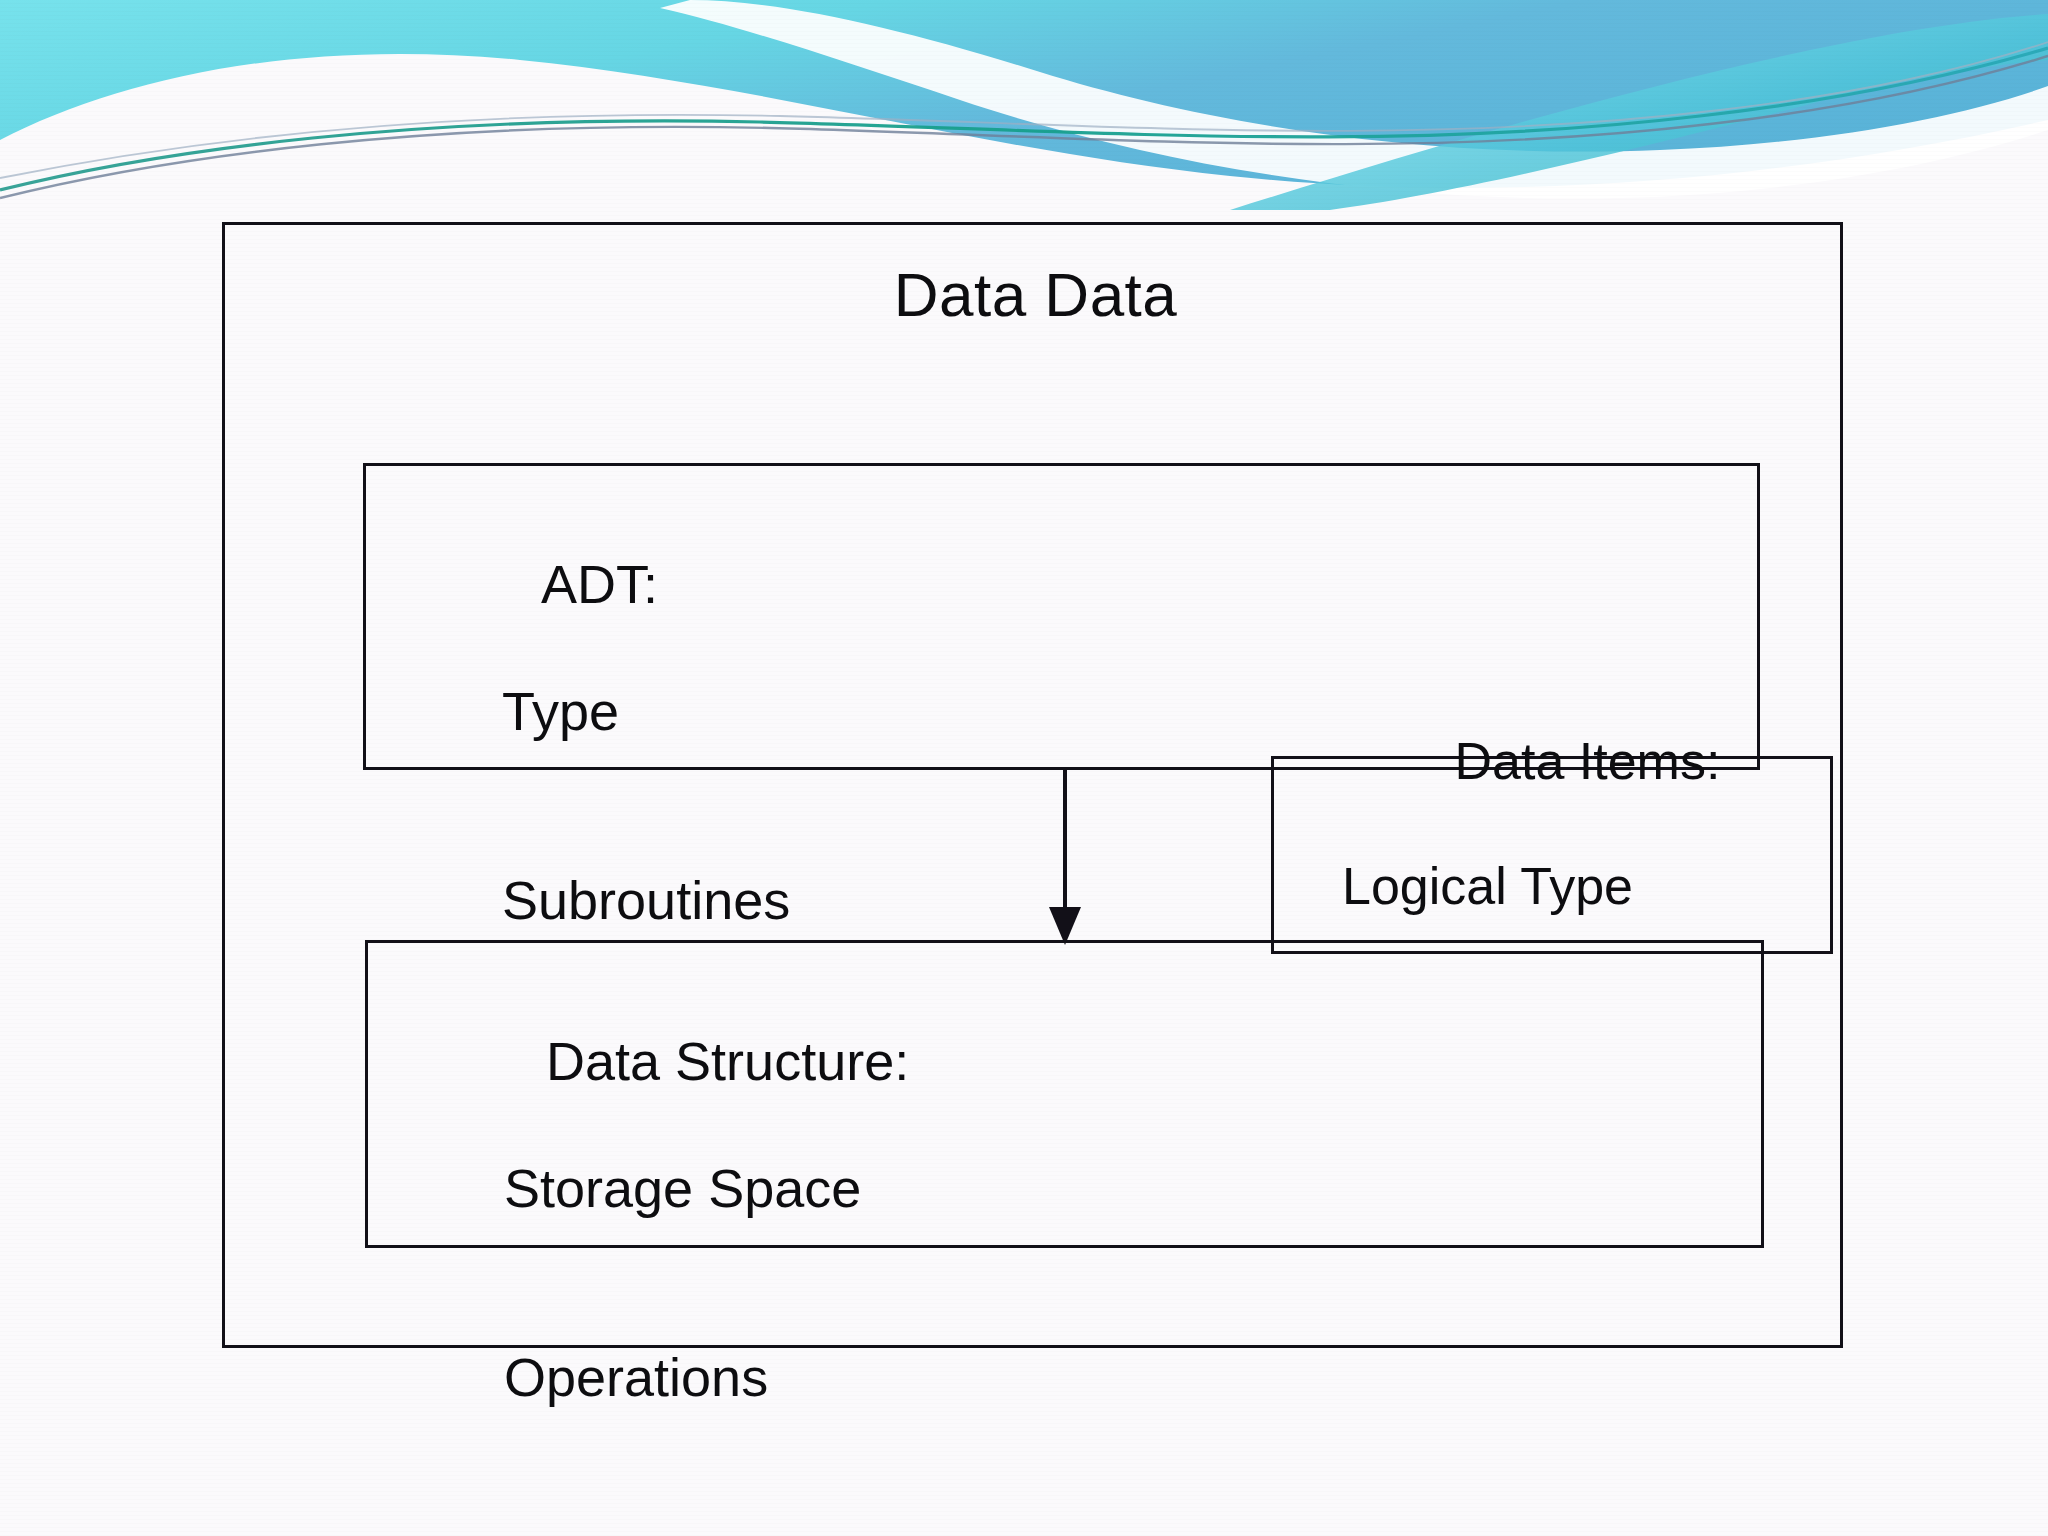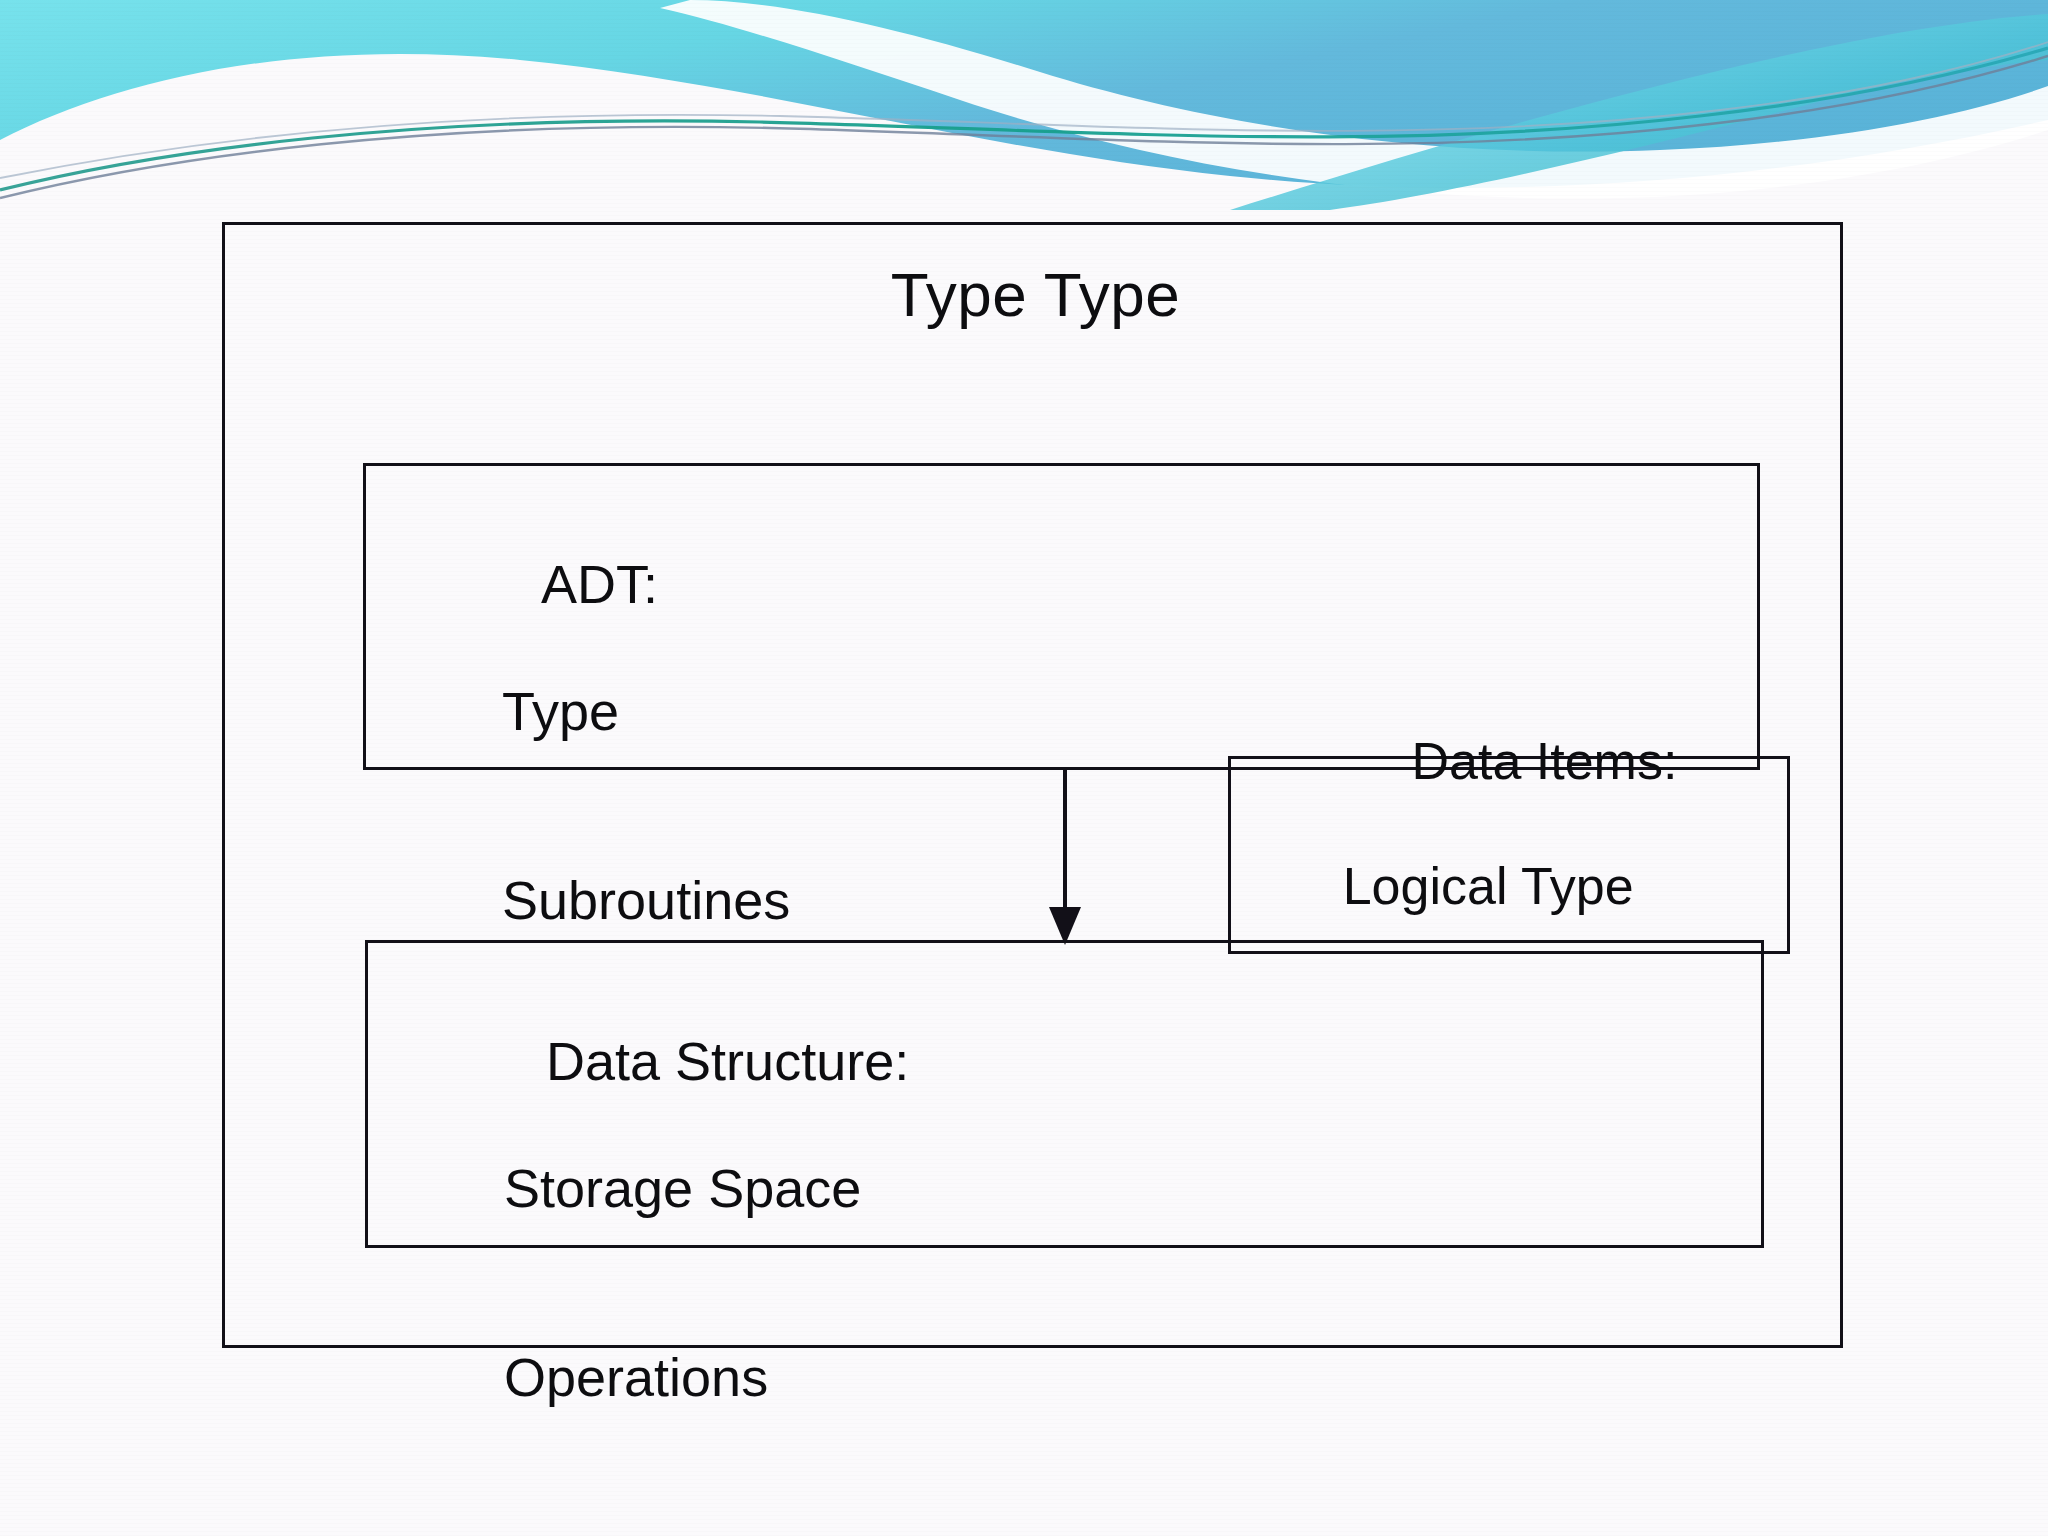--- a/index.html
+++ b/index.html
@@ -115,25 +115,24 @@
   .sub-box {
     position: absolute;
     border: 3px solid #121018;
     box-sizing: border-box;
     background: transparent;
     display: flex;
     align-items: center;
   }
 
   #logical-form-box {
-    left: 862px;
+    left: 905px;
     top: 290px;
     width: 562px;
     height: 198px;
-    text-align: center;
   }
 
   .sub-box-text {
     font-size: 52px;
     line-height: 1.2;
     color: #0d0d10;
     white-space: pre;
     padding-left: 36px;
   }
 
@@ -193,21 +192,21 @@
       <path d="M0,190 C160,150 420,114 760,122 C1080,130 1380,154 1700,116 C1840,100 1960,74 2048,48" fill="none" stroke="url(#gradTealRibbon)" stroke-width="3.2" opacity="0.95"></path>
       <path d="M0,198 C170,156 430,120 770,128 C1090,136 1390,162 1710,124 C1850,108 1965,82 2048,56" fill="none" stroke="#6f7f99" stroke-width="2.4" opacity="0.8"></path>
       <path d="M0,178 C180,142 440,108 780,116 C1100,124 1400,148 1720,110 C1858,94 1970,68 2048,42" fill="none" stroke="#9fb0c4" stroke-width="1.8" opacity="0.7"></path>
     </svg>
   </div>
 
   <div id="paper-texture"></div>
 
   <div id="diagram-frame">
 
-    <div id="diagram-title">Type Type</div>
+    <div id="diagram-title">Data Data</div>
 
     <div id="adt-box" class="group-box">
       <div class="group-text">
         <span>ADT:</span>
         <span class="sub-line">Type</span>
         <span class="sub-line">Subroutines</span>
       </div>
 
       <div id="logical-form-box" class="sub-box">
         <div class="sub-box-text">

